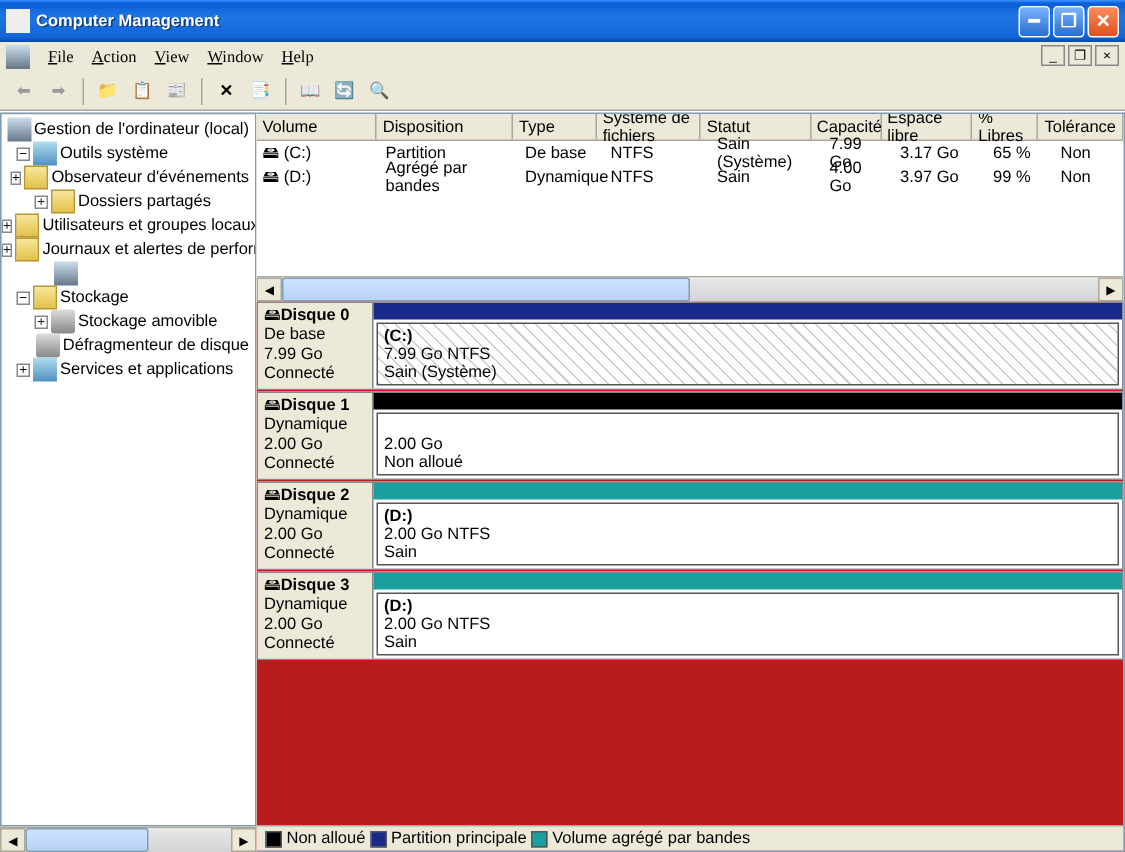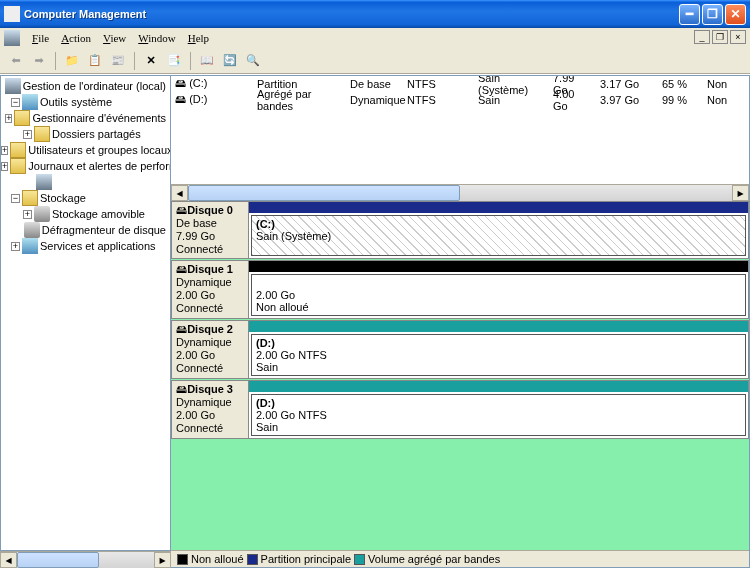--- a/index.html
+++ b/index.html
@@ -82,21 +82,21 @@
 .right-pane { flex: 1; display: flex; flex-direction: column; border: 1px solid #7f9db9; border-left: none; background: #fff; overflow: hidden; }
 .volumes { height: 125px; display: flex; flex-direction: column; }
 .vol-header { display: flex; background: #ece9d8; border-bottom: 1px solid #aca899; }
 .vol-header div { border-right: 1px solid #aca899; padding: 2px 4px; height: 17px; font-size: 11px; display: flex; align-items: center; position: relative; }
 .vol-row { display: flex; }
 .vol-row div { padding: 1px 4px; height: 16px; display: flex; align-items: center; }
 .hscroll { height: 17px; background: #eee; display: flex; align-items: stretch; border-top: 1px solid #aca899; }
 .hscroll .arrow { width: 17px; background: #ece9d8; border: 1px solid #aca899; display: flex; align-items: center; justify-content: center; font-size: 8px; }
 .hscroll .track { flex: 1; background: linear-gradient(#e8e8e8,#d4d4d4); position: relative; }
 .hscroll .thumb { position: absolute; left: 0; width: 60%; height: 100%; background: linear-gradient(#cde2ff,#b8d2f5); border: 1px solid #7f9db9; border-radius: 2px; }
-.disks { flex: 1; background: #86efac; overflow: auto; padding-bottom: 32px; position: relative; }
+.disks { flex: 1; background: #b91c1c; overflow: auto; padding-bottom: 32px; position: relative; }
 .disk-row { display: flex; background: #fff; border: 1px solid #888; margin-bottom: 1px; }
 .disk-label { width: 77px; border-right: 1px solid #888; padding: 2px 4px; background: #ece9d8; }
 .disk-label .name { font-weight: bold; }
 .disk-label div { line-height: 13px; }
 .disk-graphic { flex: 1; display: flex; flex-direction: column; }
 .disk-header-bar { height: 11px; }
 .disk-body { flex: 1; margin: 2px; border: 1px solid #555; padding: 2px 4px; background: #fff; line-height: 12px; min-height: 38px; }
 .hatched { background-image: repeating-linear-gradient(45deg, #ccc 0, #ccc 1px, #fff 1px, #fff 6px); }
 .legend { position: absolute; bottom: 0; left: 0; right: 0; height: 17px; background: #ece9d8; border-top: 1px solid #aca899; display: flex; align-items: center; padding: 0 6px; gap: 3px; }
 .legend .sw { width: 11px; height: 11px; border: 1px solid #555; }
@@ -161,21 +161,21 @@
     <div class="tree-row">
           <span class="indent" style="width:10px"></span>
           <span class="expand">−</span>
           <span class="ticon ic-tool"></span>
           <span class="label">Outils système</span>
         </div>
     <div class="tree-row">
           <span class="indent" style="width:22px"></span>
           <span class="expand">+</span>
           <span class="ticon ic-folder"></span>
-          <span class="label">Gestionnaire d'événements</span>
+          <span class="label">Observateur d'événements</span>
         </div>
     <div class="tree-row">
           <span class="indent" style="width:22px"></span>
           <span class="expand">+</span>
           <span class="ticon ic-folder"></span>
           <span class="label">Dossiers partagés</span>
         </div>
     <div class="tree-row">
           <span class="indent" style="width:22px"></span>
           <span class="expand">+</span>
@@ -223,20 +223,31 @@
     <div class="track">
           <div class="thumb" style="width:60%"></div>
         </div>
     <div class="arrow">▶</div>
   </div>
   </div>
 
   <div class="right-pane">
 
     <div class="volumes">
+      <div class="vol-header">
+        <div style="width:82px">Volume</div>
+        <div style="width:93px">Disposition</div>
+        <div style="width:57px">Type</div>
+        <div style="width:71px">Système de fichiers</div>
+        <div style="width:75px">Statut</div>
+        <div style="width:47px">Capacité</div>
+        <div style="width:62px">Espace libre</div>
+        <div style="width:45px">% Libres</div>
+        <div style="flex:1">Tolérance</div>
+      </div>
       <div id="vol-rows">
           <div class="vol-row">
             <div style="width:82px">🖴 (C:)</div>
             <div style="width:93px">Partition</div>
             <div style="width:57px">De base</div>
             <div style="width:71px">NTFS</div>
             <div style="width:75px">Sain (Système)</div>
             <div style="width:47px">7.99 Go</div>
             <div style="width:62px">3.17 Go</div>
             <div style="width:45px">65 %</div>
@@ -270,20 +281,21 @@
             <div class="disk-label">
               <div>🖴<span class="name">Disque 0</span></div>
               <div>De base</div>
               <div>7.99 Go</div>
               <div>Connecté</div>
             </div>
             <div class="disk-graphic">
               <div class="disk-header-bar" style="background:#1a2a8a"></div>
               <div class="disk-body hatched">
                 <div><b>(C:)</b></div>
+                <div>7.99 Go NTFS</div>
                 <div>Sain (Système)</div>
               </div>
             </div>
           </div>
           <div class="disk-row">
             <div class="disk-label">
               <div>🖴<span class="name">Disque 1</span></div>
               <div>Dynamique</div>
               <div>2.00 Go</div>
               <div>Connecté</div>

